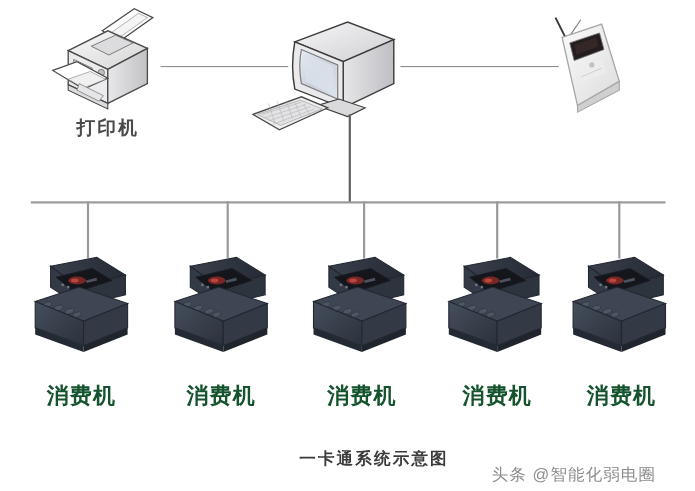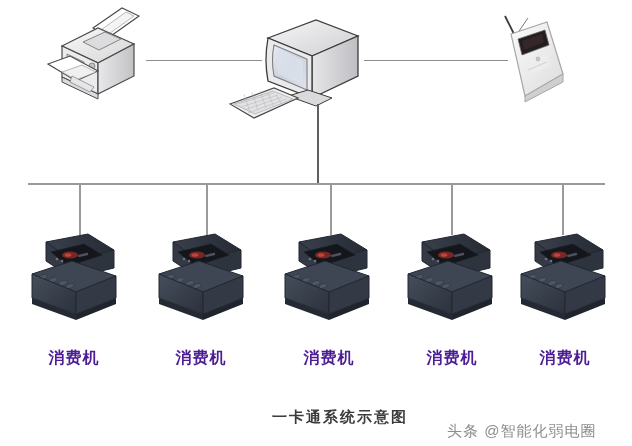--- a/index.html
+++ b/index.html
@@ -29,22 +29,22 @@
     font-weight: bold;
     letter-spacing: 2px;
     white-space: nowrap;
     line-height: 1;
   }
   .label-device {
     font-size: 17px;
     color: #4a4a4a;
   }
   .label-term {
-    font-size: 16px;
-    color: #4c1d95;
+    font-size: 20px;
+    color: #14532d;
     letter-spacing: 1px;
   }
   .caption {
     position: absolute;
     left: 0;
     right: 0;
     text-align: center;
     font-size: 15px;
     font-weight: bold;
     color: #3b3b3b;
@@ -127,20 +127,21 @@
       <polygon points="29,48 46,56 46,61 29,53" fill="#d0d0d2" stroke="#6a6a6a" stroke-width="0.7"></polygon>
       <circle cx="54" cy="60" r="3" fill="#bfbfc2" stroke="#6a6a6a" stroke-width="0.7"></circle>
 
       <polygon points="10,58 32,50 60,65 38,75" fill="#ffffff" stroke="#4a4a4a" stroke-width="1.1"></polygon>
       <polygon points="24,66 44,59 58,66 38,74" fill="#f0f0f0" stroke="#8a8a8a" stroke-width="0.6"></polygon>
 
       <polygon points="24,71 60,88 60,93 24,76" fill="#dcdcde" stroke="#4a4a4a" stroke-width="1"></polygon>
       <polygon points="34,70 56,81 52,86 32,76" fill="#e6e6e8" stroke="#7a7a7a" stroke-width="0.7"></polygon>
     </svg>
   </div>
+  <div class="label label-device" style="left:38px; top:108px; width:120px;">打印机</div>
 
   <div class="node monitor">
     <svg width="110" height="90" viewBox="0 0 110 90">
       <defs>
         <linearGradient id="mTop" x1="0" y1="0" x2="1" y2="1">
           <stop offset="0" stop-color="#f6f6f7"></stop>
           <stop offset="1" stop-color="#cfcfd2"></stop>
         </linearGradient>
         <linearGradient id="mSide" x1="0" y1="0" x2="1" y2="0">
           <stop offset="0" stop-color="#e6e6e9"></stop>

